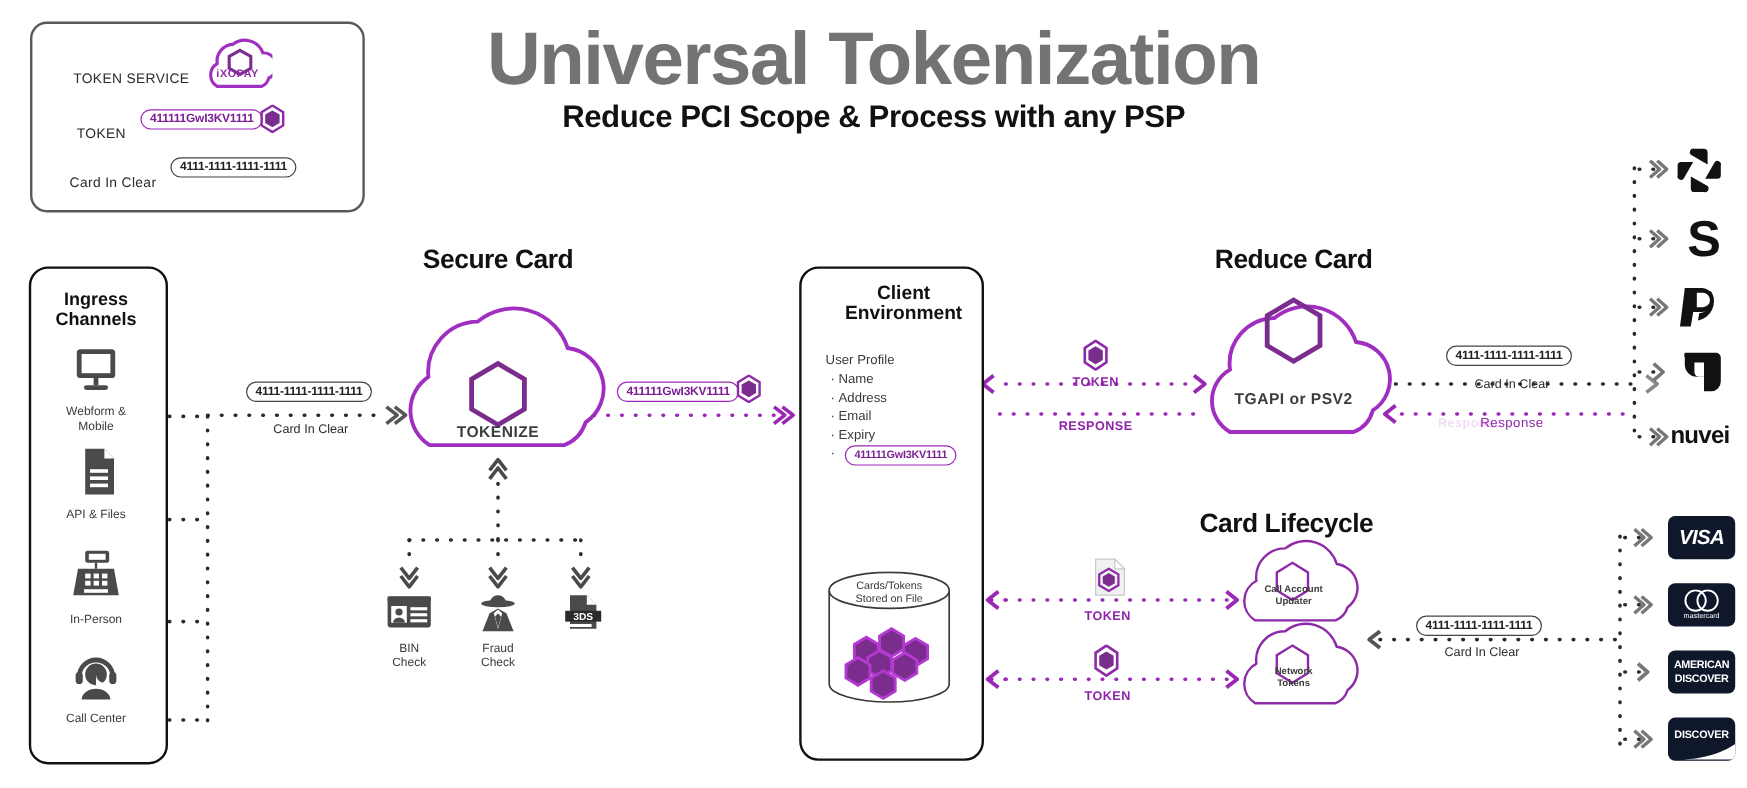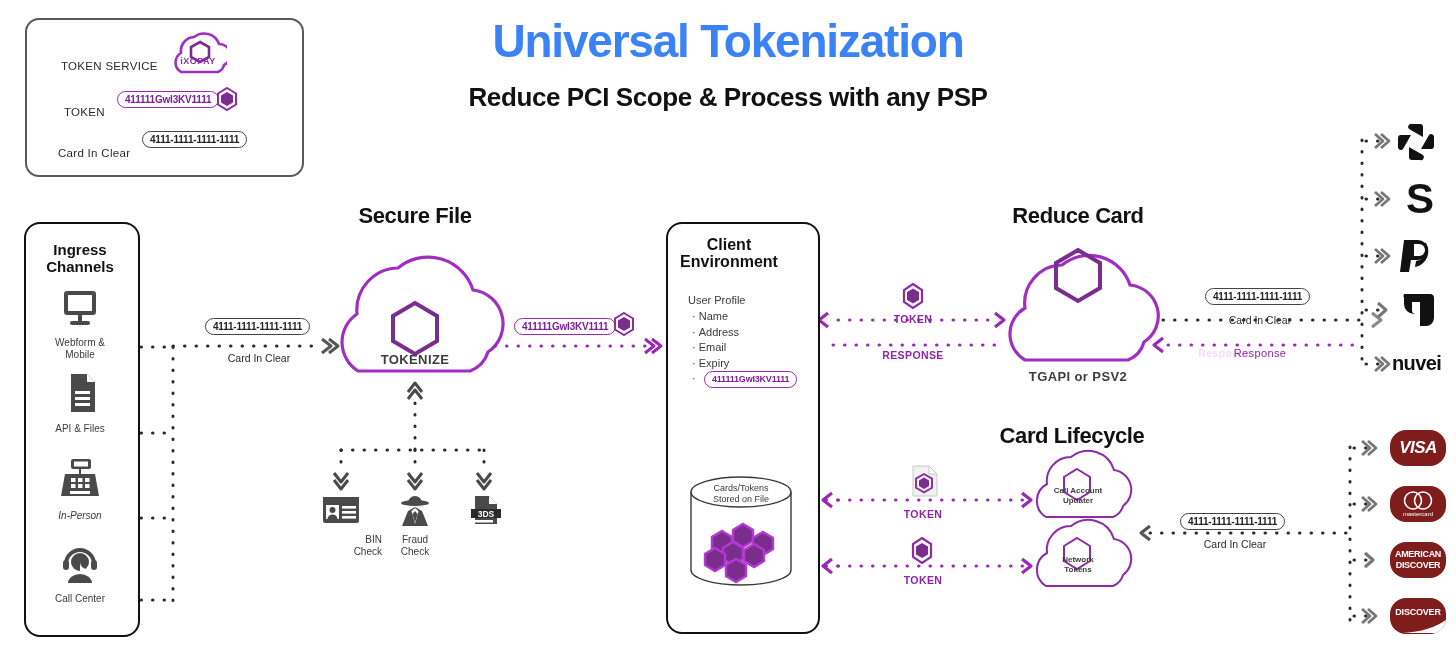--- a/index.html
+++ b/index.html
@@ -2,22 +2,22 @@
 <html><head>
 <meta charset="utf-8">
 <style>
   html,body{margin:0;padding:0;background:#ffffff;}
   body{width:1456px;height:657px;position:relative;overflow:hidden;
        font-family:"Liberation Sans","DejaVu Sans",sans-serif;color:#1c1c1c;}
   .abs{position:absolute;}
   .nosel{-webkit-user-select:none;user-select:none;}
 
   
-  #main-title{left:0;top:14px;width:1456px;text-align:center;font-size:46px;font-weight:bold;
-              letter-spacing:-1.2px;color:#3b82f6;}
+  #main-title{left:0;top:14px;width:1456px;text-align:center;font-size:62px;font-weight:bold;
+              letter-spacing:-1.2px;color:#737373;}
   #sub-title{left:0;top:82px;width:1456px;text-align:center;font-size:26px;font-weight:bold;
              letter-spacing:-0.4px;color:#111;}
   .section-title{font-size:22px;font-weight:bold;color:#111;letter-spacing:-0.4px;text-align:center;}
 
   
   #legend-card{left:25px;top:18px;width:275px;height:155px;border:2px solid #5a5a5a;border-radius:14px;
                background:#fff;}
   .legend-row-label{font-size:11.5px;color:#2b2b2b;letter-spacing:.3px;}
   .pill{border-radius:10px;border:1.5px solid #444;padding:1px 7px;font-size:10px;font-weight:bold;
         background:#fff;white-space:nowrap;letter-spacing:-.2px;color:#222;display:inline-block;line-height:13px;}
@@ -35,21 +35,21 @@
   
   .ce-head{font-size:11px;color:#3a3a3a;}
   .ce-item{font-size:11px;color:#3a3a3a;line-height:15.5px;}
 
   
   .flow-label{font-size:10.5px;font-weight:bold;color:#8e24aa;letter-spacing:.4px;text-align:center;}
   .flow-label.gray{color:#2b2b2b;font-weight:normal;letter-spacing:0;font-size:10.5px;}
   .cloudtext{font-size:13px;font-weight:bold;color:#3d3d3d;text-align:center;letter-spacing:.4px;}
   .cloudtext.small{font-size:8px;line-height:9.5px;letter-spacing:0;}
 
-  .logo-box{background:#7f1d1d;border-radius:16px;display:flex;align-items:center;justify-content:center;
+  .logo-box{background:#0f172a;border-radius:6px;display:flex;align-items:center;justify-content:center;
             color:#fff;font-weight:bold;}
   .ghost{color:#f0dff4;}
 </style>
 </head>
 <body>
 
 <svg class="abs nosel" id="wire-layer" style="left:0;top:0;" width="1456" height="657" viewBox="0 0 1456 657">
   <defs>
     <style>
       .dp{stroke:#2b2b2b;stroke-width:3;stroke-linecap:round;stroke-dasharray:0.5 11;}
@@ -161,21 +161,21 @@
   <polygon points="11,1 20,6.5 20,17.5 11,23 2,17.5 2,6.5" fill="none" stroke="#8e2aa8" stroke-width="2"></polygon>
   <polygon points="11,5 17,8.5 17,15.5 11,19 5,15.5 5,8.5" fill="#7b2d8e"></polygon>
 </svg>
 
 <div class="abs nosel legend-row-label" style="left:58px;top:147px;">Card In Clear</div>
 <div class="abs nosel pill" style="left:142px;top:131px;">4111-1111-1111-1111</div>
 
 <div class="abs nosel" id="main-title">Universal Tokenization</div>
 <div class="abs nosel" id="sub-title">Reduce PCI Scope &amp; Process with any PSP</div>
 
-<div class="abs nosel section-title" style="left:315px;top:203px;width:200px;">Secure File</div>
+<div class="abs nosel section-title" style="left:315px;top:203px;width:200px;">Secure Card</div>
 <div class="abs nosel section-title" style="left:978px;top:203px;width:200px;">Reduce Card</div>
 <div class="abs nosel section-title" style="left:972px;top:423px;width:200px;">Card Lifecycle</div>
 
 <div class="abs panel nosel" id="ingress-panel"></div>
 <div class="abs nosel panel-title" style="left:24px;top:241px;width:112px;">
   <span>Ingress</span><br>
   <span>Channels</span>
 </div>
 
 <div class="channel" style="left:24px;top:288px;">
@@ -207,21 +207,21 @@
     <rect x="24" y="12" width="2" height="5" fill="#4a4a4a"></rect>
     <path d="M10,17 h30 l4,22 h-38 z" fill="#4a4a4a"></path>
     <rect x="16" y="21" width="4.5" height="4" fill="#fff"></rect>
     <rect x="23" y="21" width="4.5" height="4" fill="#fff"></rect>
     <rect x="30" y="21" width="4.5" height="4" fill="#fff"></rect>
     <rect x="16" y="27" width="4.5" height="4" fill="#fff"></rect>
     <rect x="23" y="27" width="4.5" height="4" fill="#fff"></rect>
     <rect x="30" y="27" width="4.5" height="4" fill="#fff"></rect>
     <rect x="15" y="34" width="20" height="3" fill="#fff"></rect>
   </svg>
-  <div class="channel-label" style="white-space:pre-line;font-style:italic;">In-Person</div>
+  <div class="channel-label" style="white-space:pre-line;">In-Person</div>
 </div>
 
 <div class="channel" style="left:24px;top:542px;">
   <svg class="nosel" width="48" height="44" viewBox="0 0 48 44">
     <path d="M10,22 a14,14 0 0 1 28,0" fill="none" stroke="#4a4a4a" stroke-width="4"></path>
     <circle cx="24" cy="20" r="9" fill="#4a4a4a"></circle>
     <path d="M24,20 a7,7 0 0 0 8,7 a10,10 0 0 1 -8,2 z" fill="#fff"></path>
     <rect x="7" y="18" width="6" height="10" rx="3" fill="#4a4a4a"></rect>
     <rect x="35" y="18" width="6" height="10" rx="3" fill="#4a4a4a"></rect>
     <path d="M12,41 a12,9 0 0 1 24,0 z" fill="#4a4a4a"></path>
@@ -244,21 +244,21 @@
   <svg class="nosel" width="40" height="32" viewBox="0 0 40 32">
     <rect x="2" y="2" width="36" height="26" rx="2.5" fill="#4a4a4a"></rect>
     <rect x="2" y="2" width="36" height="4" fill="#4a4a4a"></rect>
     <rect x="5" y="10" width="13" height="14" fill="#fff"></rect>
     <circle cx="11.5" cy="15" r="3" fill="#4a4a4a"></circle>
     <path d="M6.5,24 a5,4.5 0 0 1 10,0 z" fill="#4a4a4a"></path>
     <rect x="21" y="11" width="14" height="2.6" fill="#fff"></rect>
     <rect x="21" y="16" width="14" height="2.6" fill="#fff"></rect>
     <rect x="21" y="21" width="14" height="2.6" fill="#fff"></rect>
   </svg>
-  <div class="channel-label" style="white-space:pre-line;text-align:right;">BIN
+  <div class="channel-label" style="white-space:pre-line;">BIN
 Check</div>
 </div>
 
 <div class="abs nosel" style="left:374px;top:495px;width:82px;text-align:center;">
   <svg class="nosel" width="40" height="32" viewBox="0 0 40 32">
     <ellipse cx="20" cy="8" rx="14" ry="3" fill="#4a4a4a"></ellipse>
     <path d="M13,8 a7,7 0 0 1 14,0 z" fill="#4a4a4a"></path>
     <path d="M20,12 l7,4 l6,15 h-26 l6,-15 z" fill="#4a4a4a"></path>
     <path d="M20,13 l3.5,3 -3.5,13 -3.5,-13 z" fill="#fff"></path>
     <path d="M20,16 l2.5,3 -2.5,9 -2.5,-9 z" fill="#4a4a4a"></path>
@@ -272,21 +272,21 @@
     <path d="M10,1 h14 l8,8 v20 h-22 z" fill="#4a4a4a"></path>
     <path d="M24,1 v8 h8 z" fill="#fff"></path>
     <rect x="6" y="14" width="30" height="9" fill="#2b2b2b"></rect>
     <text x="21" y="21.5" font-family="Liberation Sans, sans-serif" font-size="8.5" font-weight="bold" fill="#fff" text-anchor="middle">3DS</text>
     <rect x="10" y="25" width="18" height="2.5" fill="#fff"></rect>
   </svg>
   <div class="channel-label" style="white-space:pre-line;"></div>
 </div>
 
 <div class="abs panel nosel" id="client-panel"></div>
-<div class="abs nosel panel-title" style="left:654px;top:236px;width:150px;font-size:16px;">
+<div class="abs nosel panel-title" style="left:678px;top:236px;width:150px;font-size:16px;">
   <span>Client</span><br>
   <span>Environment</span>
 </div>
 <div class="abs nosel ce-head" style="left:688px;top:294px;">User Profile</div>
 <div class="abs nosel" style="left:692px;top:309px;">
   <div class="ce-item">·&nbsp;<span>Name</span></div>
   <div class="ce-item">·&nbsp;<span>Address</span></div>
   <div class="ce-item">·&nbsp;<span>Email</span></div>
   <div class="ce-item">·&nbsp;<span>Expiry</span></div>
 </div>
@@ -310,21 +310,21 @@
   <span>Cards/Tokens</span><br>
   <span>Stored on File</span>
 </div>
 
 <svg class="abs nosel" style="left:901px;top:283px;" width="24" height="26" viewBox="0 0 24 26">
   <polygon points="12,1 21,7 21,19 12,25 3,19 3,7" fill="none" stroke="#8e2aa8" stroke-width="2.2"></polygon>
   <polygon points="12,5.5 18,9 18,17 12,20.5 6,17 6,9" fill="#7b2d8e"></polygon>
 </svg>
 <div class="abs nosel flow-label" style="left:853px;top:313px;width:120px;">TOKEN</div>
 <div class="abs nosel flow-label" style="left:853px;top:349px;width:120px;">RESPONSE</div>
-<div class="abs nosel cloudtext" style="left:1018px;top:325px;width:120px;margin-top:44px;">TGAPI or PSV2</div>
+<div class="abs nosel cloudtext" style="left:1018px;top:325px;width:120px;">TGAPI or PSV2</div>
 
 <div class="abs nosel pill" style="left:1205px;top:288px;">4111-1111-1111-1111</div>
 <div class="abs nosel flow-label gray" style="left:1195px;top:314px;width:130px;">Card In Clear</div>
 <div class="abs nosel flow-label ghost" style="left:1190px;top:347px;width:70px;font-weight:bold;">Response</div>
 <div class="abs nosel flow-label" style="left:1215px;top:347px;width:90px;font-weight:normal;font-size:11px;">Response</div>
 
 <svg class="abs nosel" style="left:911px;top:465px;" width="28" height="32" viewBox="0 0 28 32">
   <path d="M2,1 h16 l8,8 v22 h-24 z" fill="#f1f1f1" stroke="#c9c9c9" stroke-width="1"></path>
   <path d="M18,1 v8 h8 z" fill="#fff" stroke="#c9c9c9" stroke-width="1"></path>
   <polygon points="13,9 21,13.6 21,22.8 13,27.4 5,22.8 5,13.6" fill="none" stroke="#8e2aa8" stroke-width="1.9"></polygon>

